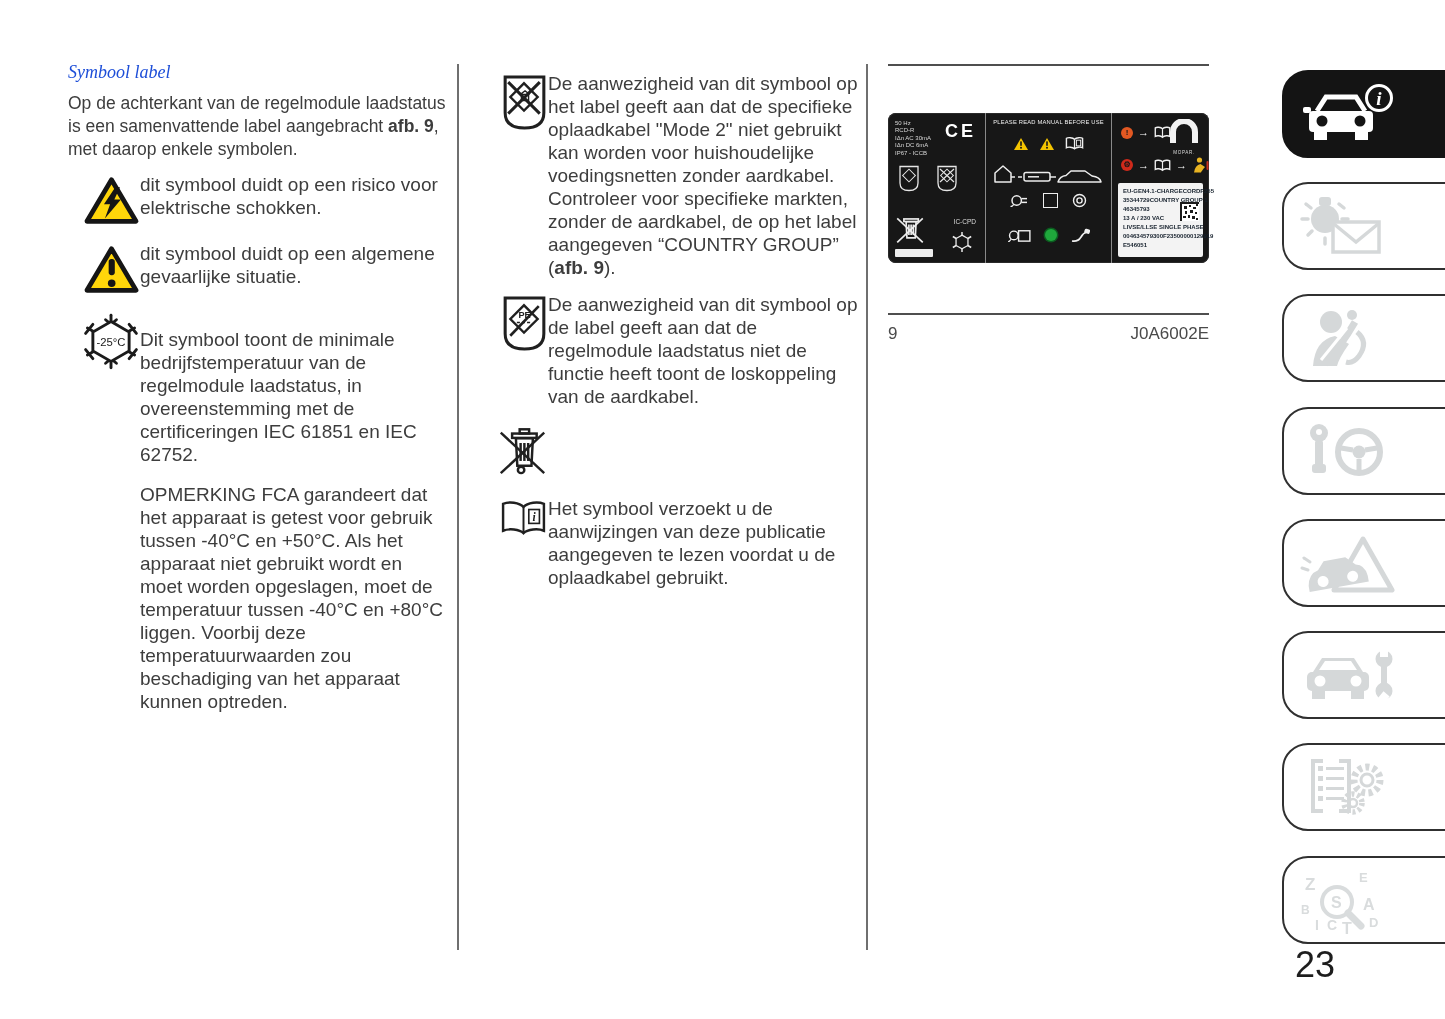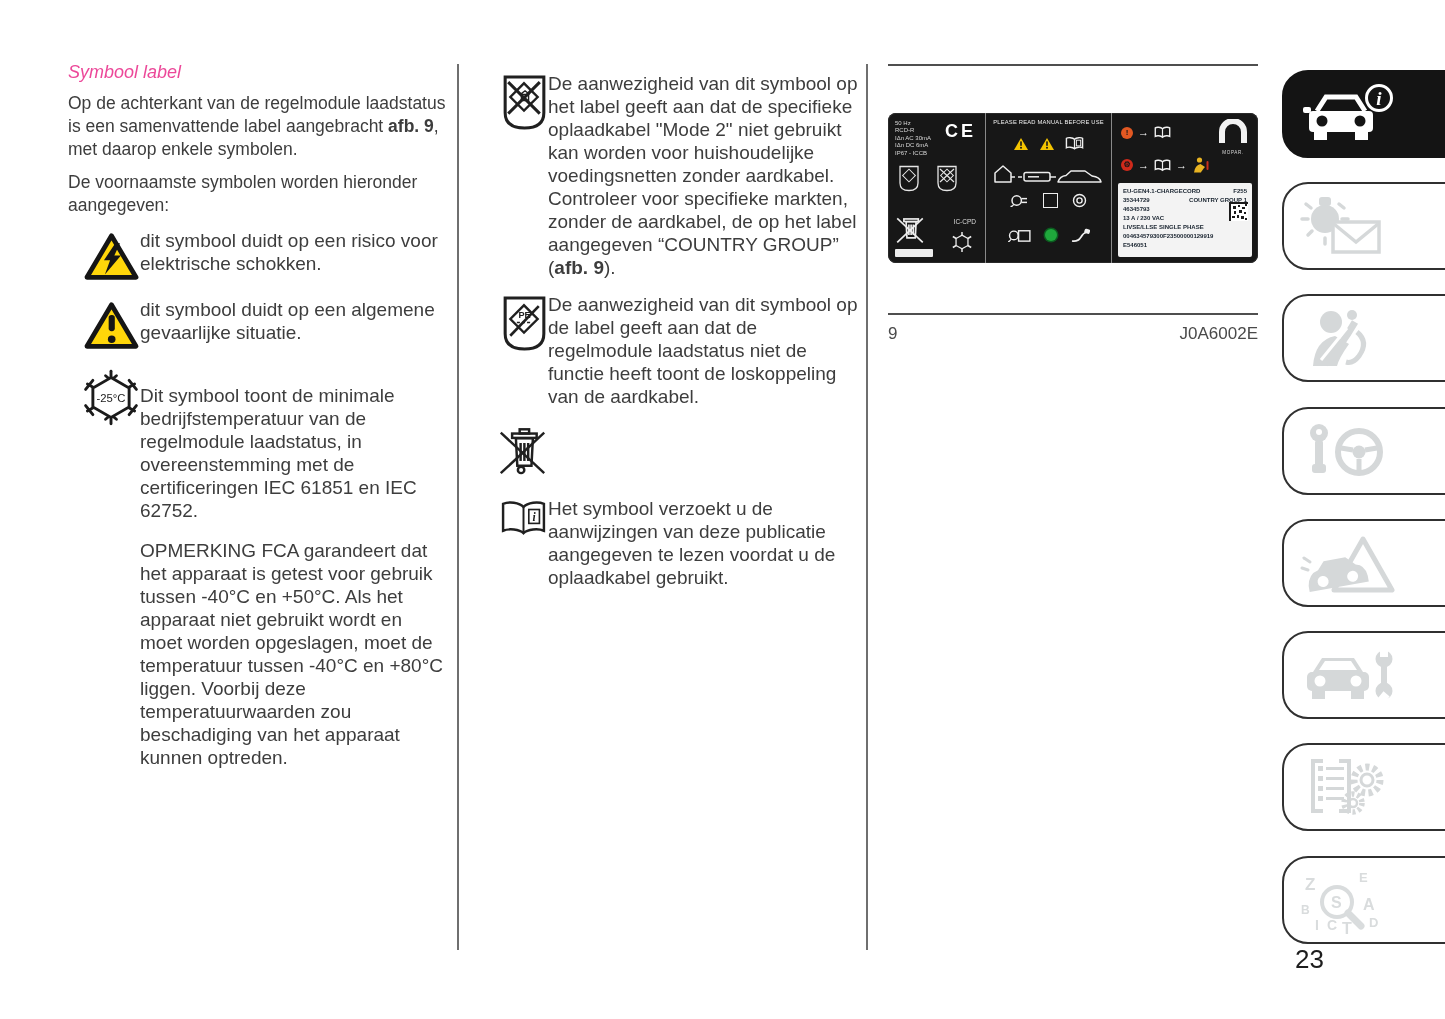--- a/index.html
+++ b/index.html
@@ -10,33 +10,33 @@
   }
   .page{position:absolute;inset:0;}
 
   
   .col-left{position:absolute;left:68px;top:62px;width:378px;}
   .col-mid{position:absolute;left:478px;top:72px;width:388px;}
   .vdiv{position:absolute;top:64px;height:886px;width:2px;background:#6f6f6f;}
   .vdiv.one{left:457px;}
   .vdiv.two{left:866px;}
 
-  .heading{font-style:italic;font-size:18px;font-weight:400;color:#ec4899;margin:0 0 9px 0;}
+  .heading{font-style:italic;font-size:18px;font-weight:400;color:#1d4ed8;margin:0 0 9px 0;font-family:Liberation Serif, serif;}
   .para{font-size:17.5px;line-height:23px;margin:0 0 10px 0;}
   .b{font-weight:bold;}
 
   .sym-item{display:flex;align-items:flex-start;margin:12px 0 0 0;}
   .sym-item .ic{width:72px;flex:0 0 72px;padding-top:2px;text-align:right;}
   .sym-item .tx{flex:1;font-size:19px;line-height:23px;}
   .tx p{margin:17px 0 10px 0;}
   .col-mid .sym-item{margin:0 0 14px 0;}
   .col-mid .sym-item .ic{width:70px;flex:0 0 70px;}
 
   
-  .fig{position:absolute;left:888px;top:64px;width:370px;}
+  .fig{position:absolute;left:888px;top:64px;width:321px;}
   .rule{border-top:2px solid #4f4f4f;width:100%;height:0;}
   .labelimg{
     margin-top:47px;height:150px;background:#171717;border-radius:8px;
     display:flex;position:relative;box-shadow:0 0 0 1px #2a2a2a inset;
   }
   .lab-sec{position:relative;height:100%;box-sizing:border-box;}
   .lab-left{width:97px;}
   .lab-mid{width:127px;border-left:1px solid #8a8a8a;border-right:1px solid #8a8a8a;}
   .lab-right{flex:1;}
   .spec{position:absolute;top:7px;left:7px;font-size:6px;line-height:7.4px;color:#d9d9d9;}
@@ -66,31 +66,30 @@
   .fig .rule.bottom{margin-top:50px;}
 
   
   .tab{
     position:absolute;left:1282px;width:200px;height:88px;box-sizing:border-box;
     background:#fff;border:2px solid #303030;border-radius:26px;
   }
   .tab.active{background:#141414;border-color:#141414;}
   .tab svg{position:absolute;left:13px;top:50%;transform:translateY(-50%);}
 
-  .pagenum{position:absolute;left:1295px;top:944px;font-size:26px;color:#1d1d1d;}
+  .pagenum{position:absolute;left:1295px;top:944px;font-size:36px;color:#1d1d1d;}
 </style>
 </head>
 <body>
 
 <div class="page">
 
   <div class="col-left">
     <h2 class="heading">Symbool label</h2>
     <p class="para"><span>Op de achterkant van de regelmodule laadstatus is een samenvattende label aangebracht </span><span class="b">afb. 9</span><span>, met daarop enkele symbolen.</span></p>
-    <p class="para">De voornaamste symbolen worden hieronder aangegeven:</p>
 
     <div class="sym-item">
       <span class="ic">
         <svg width="57" height="51" viewBox="0 0 60 54">
           <path d="M30 5 L56 49 H4 Z" fill="#ffd60a" stroke="#151515" stroke-width="5" stroke-linejoin="round"></path>
           <path d="M34 13 L22 31 h6.5 L23 46 L40 26 h-7 L39 13 Z" fill="#151515"></path>
         </svg>
       </span>
       <div class="tx">dit symbool duidt op een risico voor elektrische schokken.</div>
     </div>

